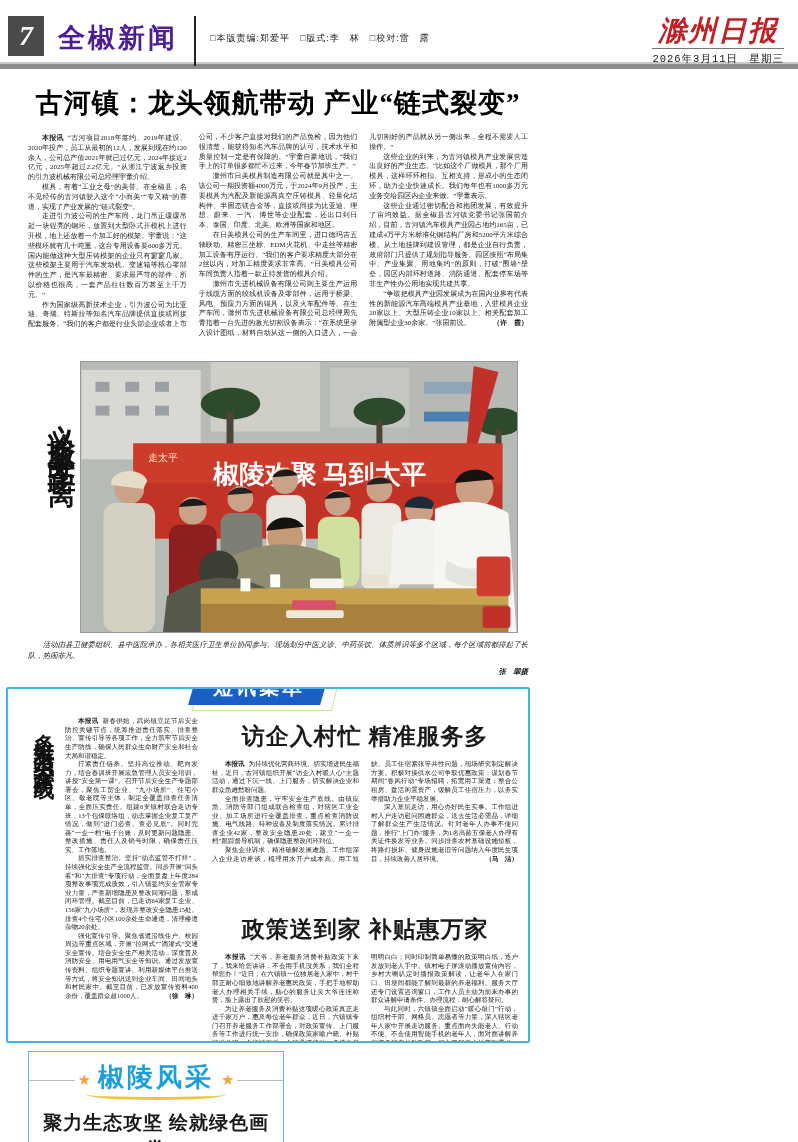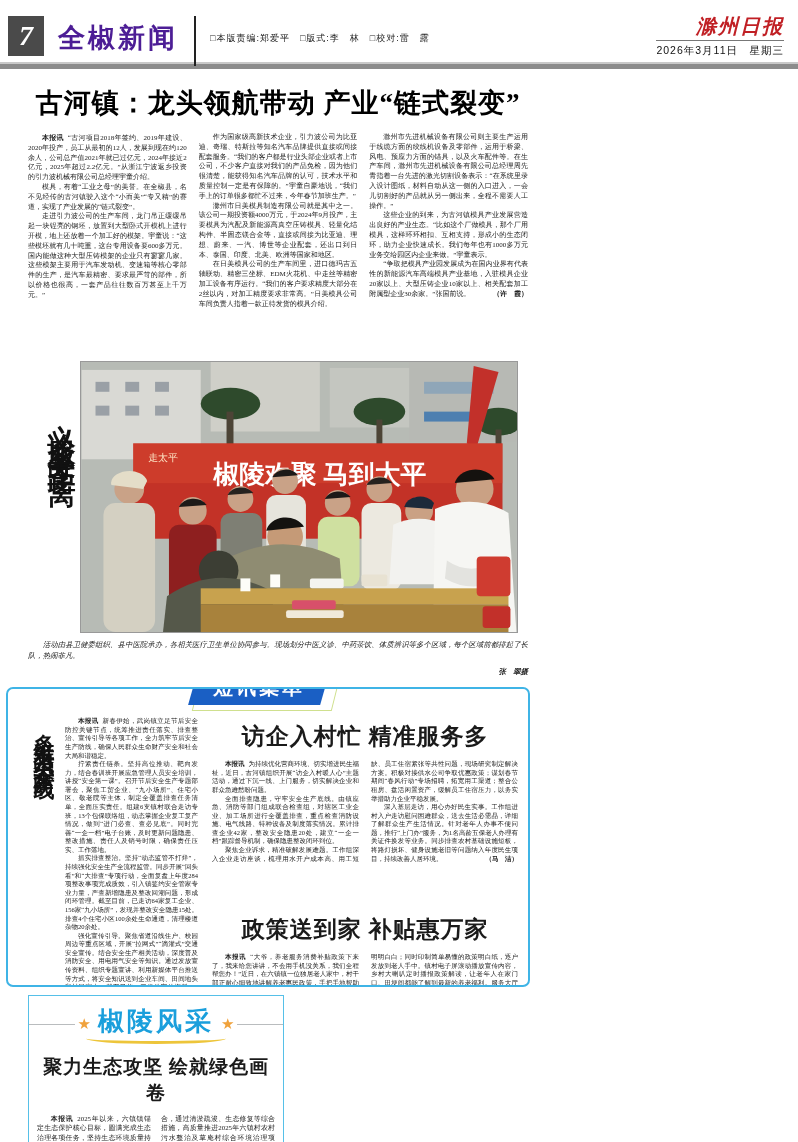--- a/index.html
+++ b/index.html
@@ -7,22 +7,22 @@
   body { font-family:"Liberation Serif", serif; color:#1a1a1a; }
   .page { position:relative; width:798px; height:1142px; margin:0 auto; background:#fff; overflow:hidden; }
 
   
   .masthead { display:flex; align-items:flex-start; padding:16px 10px 0 8px; height:56px; }
   .pagenum-box { width:36px; height:40px; background:#4a4a4a; color:#fff; font-family:"Liberation Serif",serif; font-style:italic; font-weight:bold; font-size:28px; display:flex; align-items:center; justify-content:center; }
   .section-name { font-family:"Liberation Sans",sans-serif; font-weight:900; font-size:27px; letter-spacing:3px; margin:4px 0 0 14px; color:#4c1d95; }
   .mast-divider { width:2px; height:50px; background:#222; margin:0 0 0 16px; }
   .editors-line { font-family:"Liberation Sans",sans-serif; font-size:9px; color:#222; margin:16px 0 0 14px; letter-spacing:1px; }
   .mast-right { margin-left:auto; text-align:right; padding-right:4px; }
-  .paper-name { font-family:"Liberation Serif",serif; font-weight:900; font-style:italic; font-size:20px; letter-spacing:2px; color:#c01f24; line-height:1.05; }
-  .date-line { font-family:Liberation Sans, sans-serif; font-size:10.5px; color:#111; border-top:1px solid #777; margin-top:3px; padding-top:3px; letter-spacing:1px; }
+  .paper-name { font-family:"Liberation Serif",serif; font-weight:900; font-style:italic; font-size:28px; letter-spacing:2px; color:#c01f24; line-height:1.05;text-align:center; }
+  .date-line { font-family:Liberation Mono, monospace; font-size:10.5px; color:#111; border-top:1px solid #777; margin-top:3px; padding-top:3px; letter-spacing:1px; }
   .gray-bar { height:7px; background:#8c8c8c; border-top:2px solid #c9c9c9; margin-top:6px; }
 
   
   .body-grid { display:flex; padding:12px 6px 0 28px; gap:8px;flex-direction:column; }
   .left-region { width:500px; flex:none; }
   .right-region { width:256px; flex:none; }
 
   
   .main-headline { font-family:"Liberation Serif",serif; font-weight:900; font-size:27px; letter-spacing:1px; text-align:center; margin:4px 0 12px 0; color:#000; }
   .main-cols { column-count:3; column-gap:12px; height:220px; overflow:hidden; text-align:justify; font-size:7px; line-height:1.4; }
@@ -31,21 +31,21 @@
   .byline { float:right; font-weight:bold; margin-left:6px; }
 
   
   .photo-row { display:flex; margin-top:8px; align-items:stretch; }
   .photo-vtitle { writing-mode:vertical-rl; text-orientation:upright; font-family:"Liberation Sans",sans-serif; font-weight:900; font-size:28px; letter-spacing:9px; width:52px; padding-top:40px; color:#111; }
   .photo-frame { width:438px; height:272px; border:1px solid #999; background:#b9bdb9; }
   .caption { margin-top:6px; font-style:italic; font-size:7.4px; line-height:1.5; text-align:justify; color:#222; }
   .photo-credit { float:right; font-weight:bold; margin-left:8px;margin-top:16px; }
 
   
-  .shortbox { position:relative; margin:26px 0 0 -22px; width:524px; border:2px solid #3fb4e6; border-radius:7px; padding:8px 10px 6px 18px; height:300px; overflow:hidden; }
+  .shortbox { position:relative; margin:26px 0 0 -22px; width:524px; border:2px solid #3fb4e6; border-radius:2px; padding:8px 10px 6px 18px; height:356px; overflow:hidden; }
   .badge-wrap { position:absolute; top:-19px; left:180px; }
   .badge-shadow { position:absolute; left:8px; top:7px; width:140px; height:34px; background:#fff; border:1.5px solid #cfe08e; transform:skewX(-14deg); }
   .badge { position:relative; width:142px; height:35px; background:#1a5fc4; color:#fff; font-family:"Liberation Sans",sans-serif; font-weight:900; font-size:20px; letter-spacing:3px; display:flex; align-items:center; justify-content:center; clip-path:polygon(7% 0,100% 0,93% 100%,0 100%); }
   .shortbox-inner { display:flex; gap:14px; margin-top:20px; }
   .sn-left { width:172px; flex:none; font-size:6.5px; line-height:1.32; text-align:justify; height:366px; overflow:hidden; }
   .sn-vtitle { float:left; writing-mode:vertical-rl; text-orientation:upright; font-family:"Liberation Sans",sans-serif; font-weight:900; font-size:21px; letter-spacing:5px; width:32px; height:292px; margin-right:7px; color:#111; }
   .sn-mid { flex:1; }
   .sn-h { font-family:"Liberation Serif",serif; font-weight:900; font-size:23px; text-align:center; letter-spacing:1px; margin:4px 0 8px 0; }
   .sn-body { column-count:2; column-gap:12px; font-size:6.5px; line-height:1.32; text-align:justify; overflow:hidden; }
   .sn-body.first { height:146px; margin-bottom:8px; }
@@ -88,20 +88,21 @@
 
       <div class="main-cols">
         <p class="para"><b class="lead">本报讯</b><span>“古河项目2018年签约、2019年建设、2020年投产，员工从最初的12人，发展到现在约120余人，公司总产值2021年就已过亿元，2024年接近2亿元，2025年超过2.2亿元。”从浙江宁波返乡投资的引力波机械有限公司总经理宇童介绍。</span></p>
         <p class="para">模具，有着“工业之母”的美誉。在全椒县，名不见经传的古河镇驶入这个“小而美”“专又精”的赛道，实现了产业发展的“链式裂变”。</p>
         <p class="para">走进引力波公司的生产车间，龙门吊正缓缓吊起一块锃亮的钢坯，放置到大型卧式开模机上进行开模，地上还放着一个加工好的模架。宇童说：“这些模坯就有几十吨重，这台专用设备要600多万元。国内能做这种大型压铸模架的企业只有寥寥几家。这些模架主要用于汽车发动机、变速箱等核心零部件的生产，是汽车最精密、要求最严苛的部件，所以价格也很高，一套产品往往数百万甚至上千万元。”</p>
         <p class="para">作为国家级高新技术企业，引力波公司为比亚迪、奇瑞、特斯拉等知名汽车品牌提供直接或间接配套服务。“我们的客户都是行业头部企业或者上市公司，不少客户直接对我们的产品免检，因为他们很清楚，能获得知名汽车品牌的认可，技术水平和质量控制一定是有保障的。”宇童自豪地说，“我们手上的订单很多都忙不过来，今年春节加班生产。”</p>
         <p class="para">滁州市日美模具制造有限公司就是其中之一。该公司一期投资额4000万元，于2024年9月投产，主要模具为汽配及新能源高真空压铸模具、轻量化结构件、半固态镁合金等，直接或间接为比亚迪、理想、蔚来、一汽、博世等企业配套，还出口到日本、泰国、印度、北美、欧洲等国家和地区。</p>
         <p class="para">在日美模具公司的生产车间里，进口德玛吉五轴联动、精密三坐标、EDM火花机、中走丝等精密加工设备有序运行。“我们的客户要求精度大部分在2丝以内，对加工精度要求非常高。”日美模具公司车间负责人指着一款正待发货的模具介绍。</p>
         <p class="para">滁州市先进机械设备有限公司则主要生产运用于线缆方面的绞线机设备及零部件，运用于桥梁、风电、预应力方面的锚具，以及火车配件等。在生产车间，滁州市先进机械设备有限公司总经理周先青指着一台先进的激光切割设备表示：“在系统里录入设计图纸，材料自动从这一侧的入口进入，一会儿切割好的产品就从另一侧出来，全程不需要人工操作。”</p>
         <p class="para">这些企业的到来，为古河镇模具产业发展营造出良好的产业生态。“比如这个厂做模具，那个厂用模具，这样环环相扣、互相支持，形成小的生态闭环，助力企业快速成长。我们每年也有1000多万元业务交给园区内企业来做。”宇童表示。</p>
+        <p class="para">这些企业通过密切配合和抱团发展，有效提升了亩均效益。据全椒县古河镇党委书记张国前介绍，目前，古河镇汽车模具产业园占地约165亩，已建成4万平方米标准化钢结构厂房和5200平方米综合楼。从土地挂牌到建设管理，都是企业自行负责，政府部门只提供了规划指导服务。园区按照“布局集中、产业集聚、用地集约”的原则，打破“围墙”壁垒，园区内部环村道路、消防通道、配套停车场等非生产性办公用地实现共建共享。</p>
         <p class="para"><span>“争取把模具产业园发展成为在国内业界有代表性的新能源汽车高端模具产业基地，入驻模具企业20家以上、大型压铸企业10家以上、相关配套加工附属型企业30余家。”张国前说。</span><span class="byline">（许　霞）</span></p>
       </div>
 
       <div class="photo-row">
         <div class="photo-vtitle">义诊服务零距离</div>
         <svg class="photo-frame" viewBox="0 0 438 272" xmlns="http://www.w3.org/2000/svg">
           <rect x="0" y="0" width="438" height="272" fill="#b7bbb5"></rect>
 
           <rect x="0" y="8" width="120" height="90" fill="#d9d9d4"></rect>
           <rect x="130" y="0" width="110" height="70" fill="#cfcfc8"></rect>

